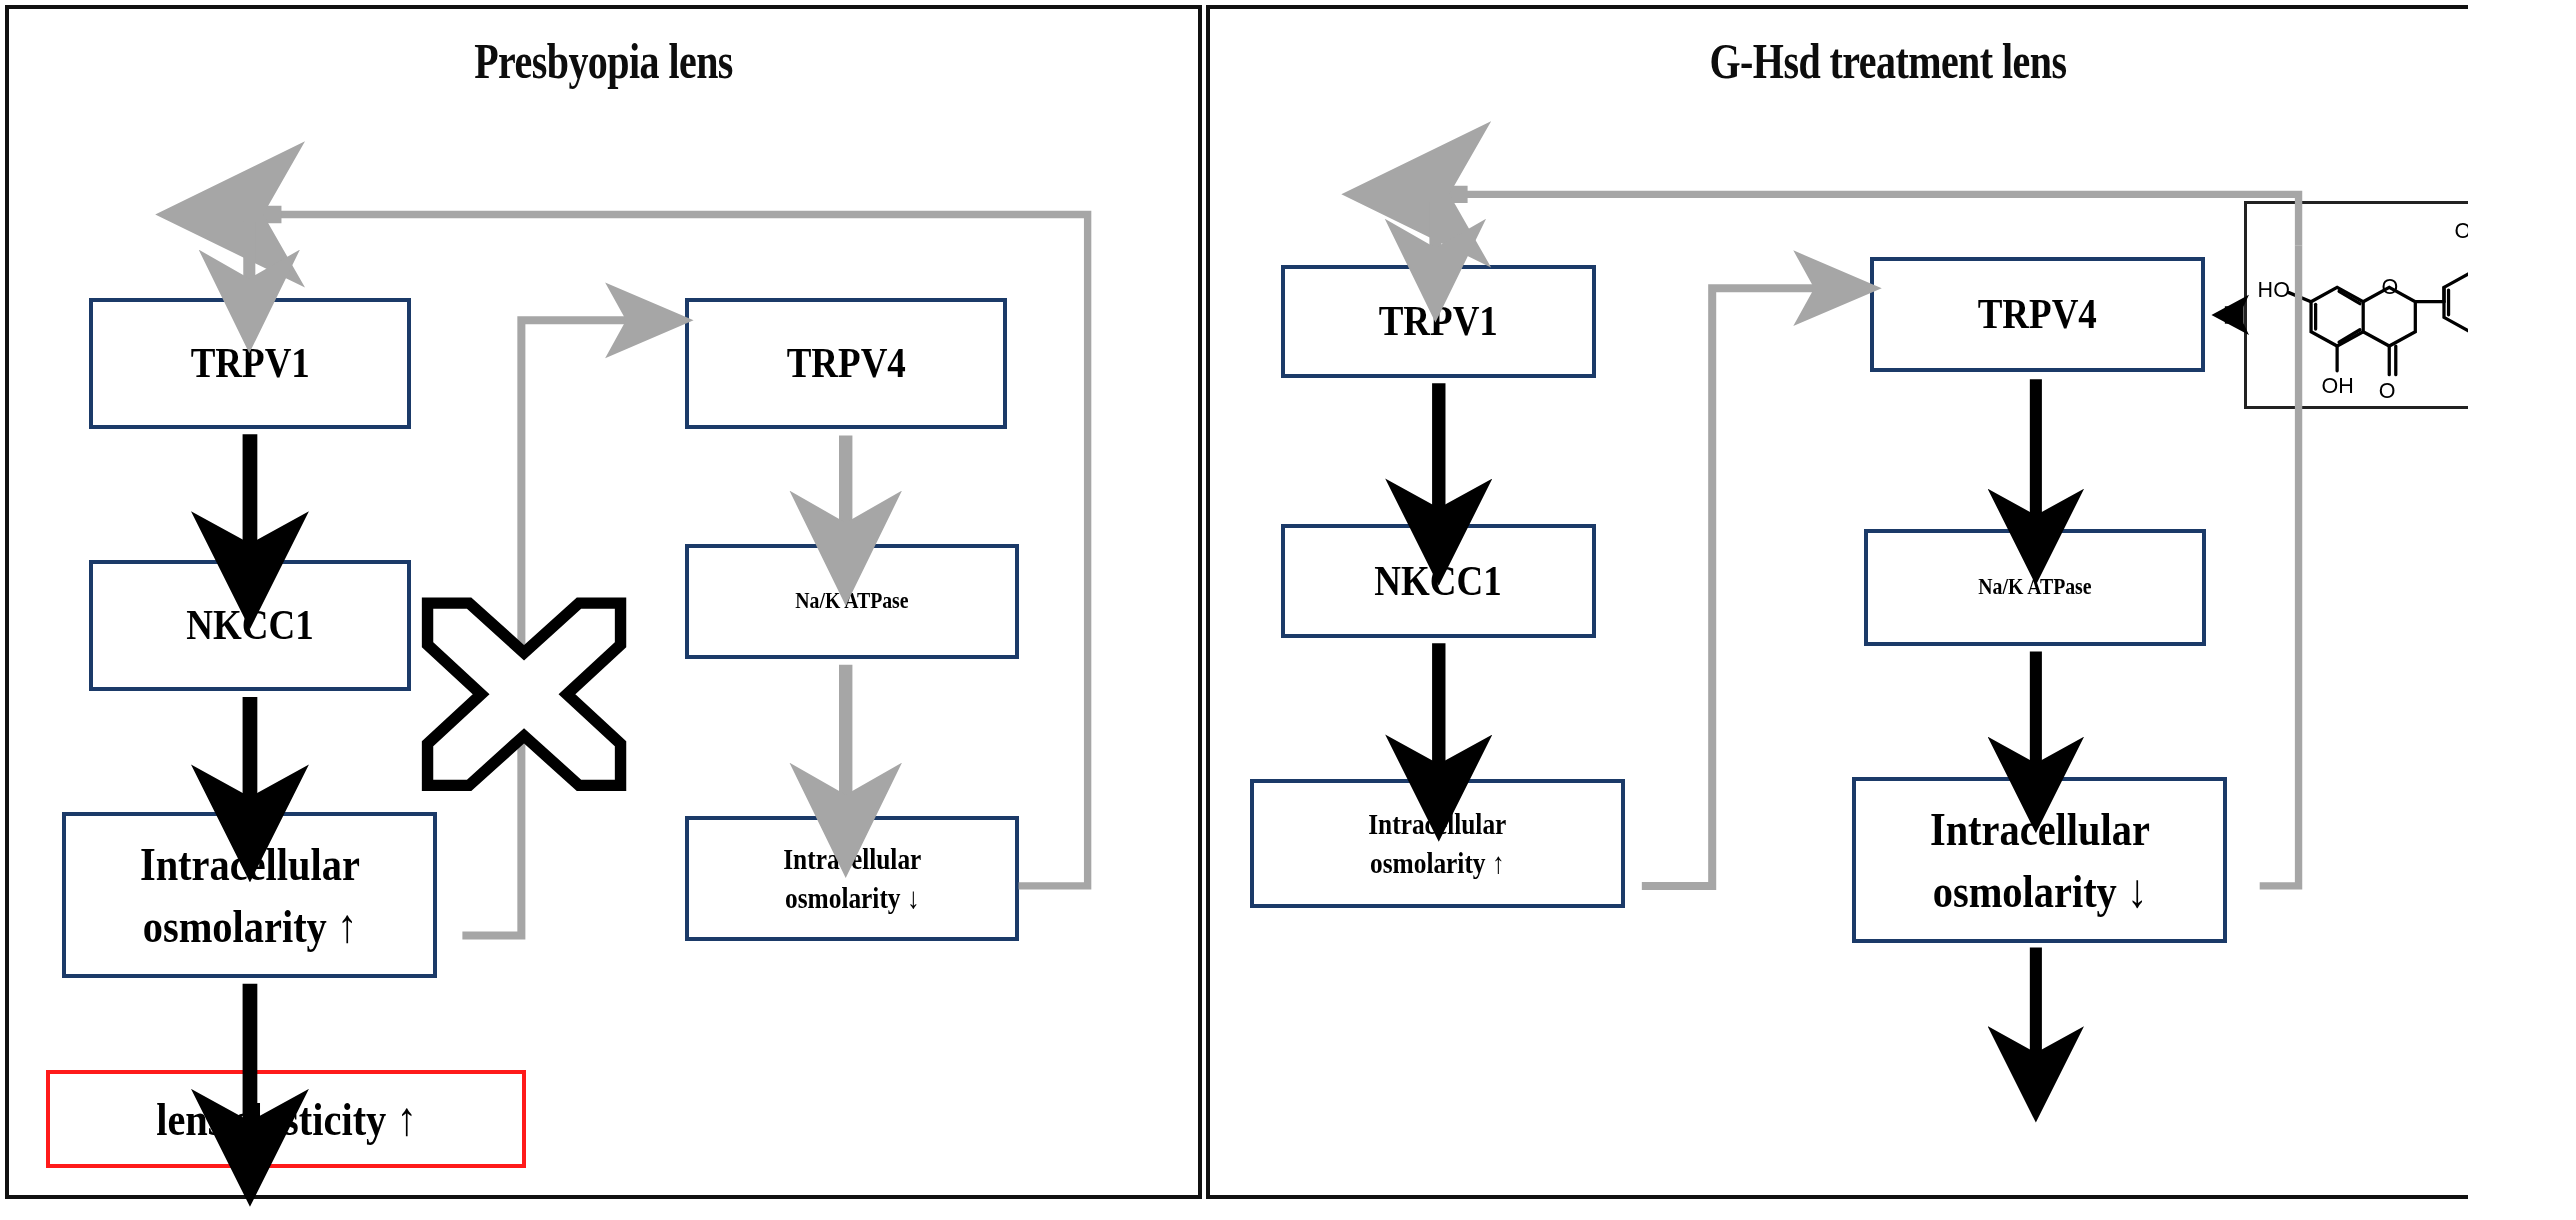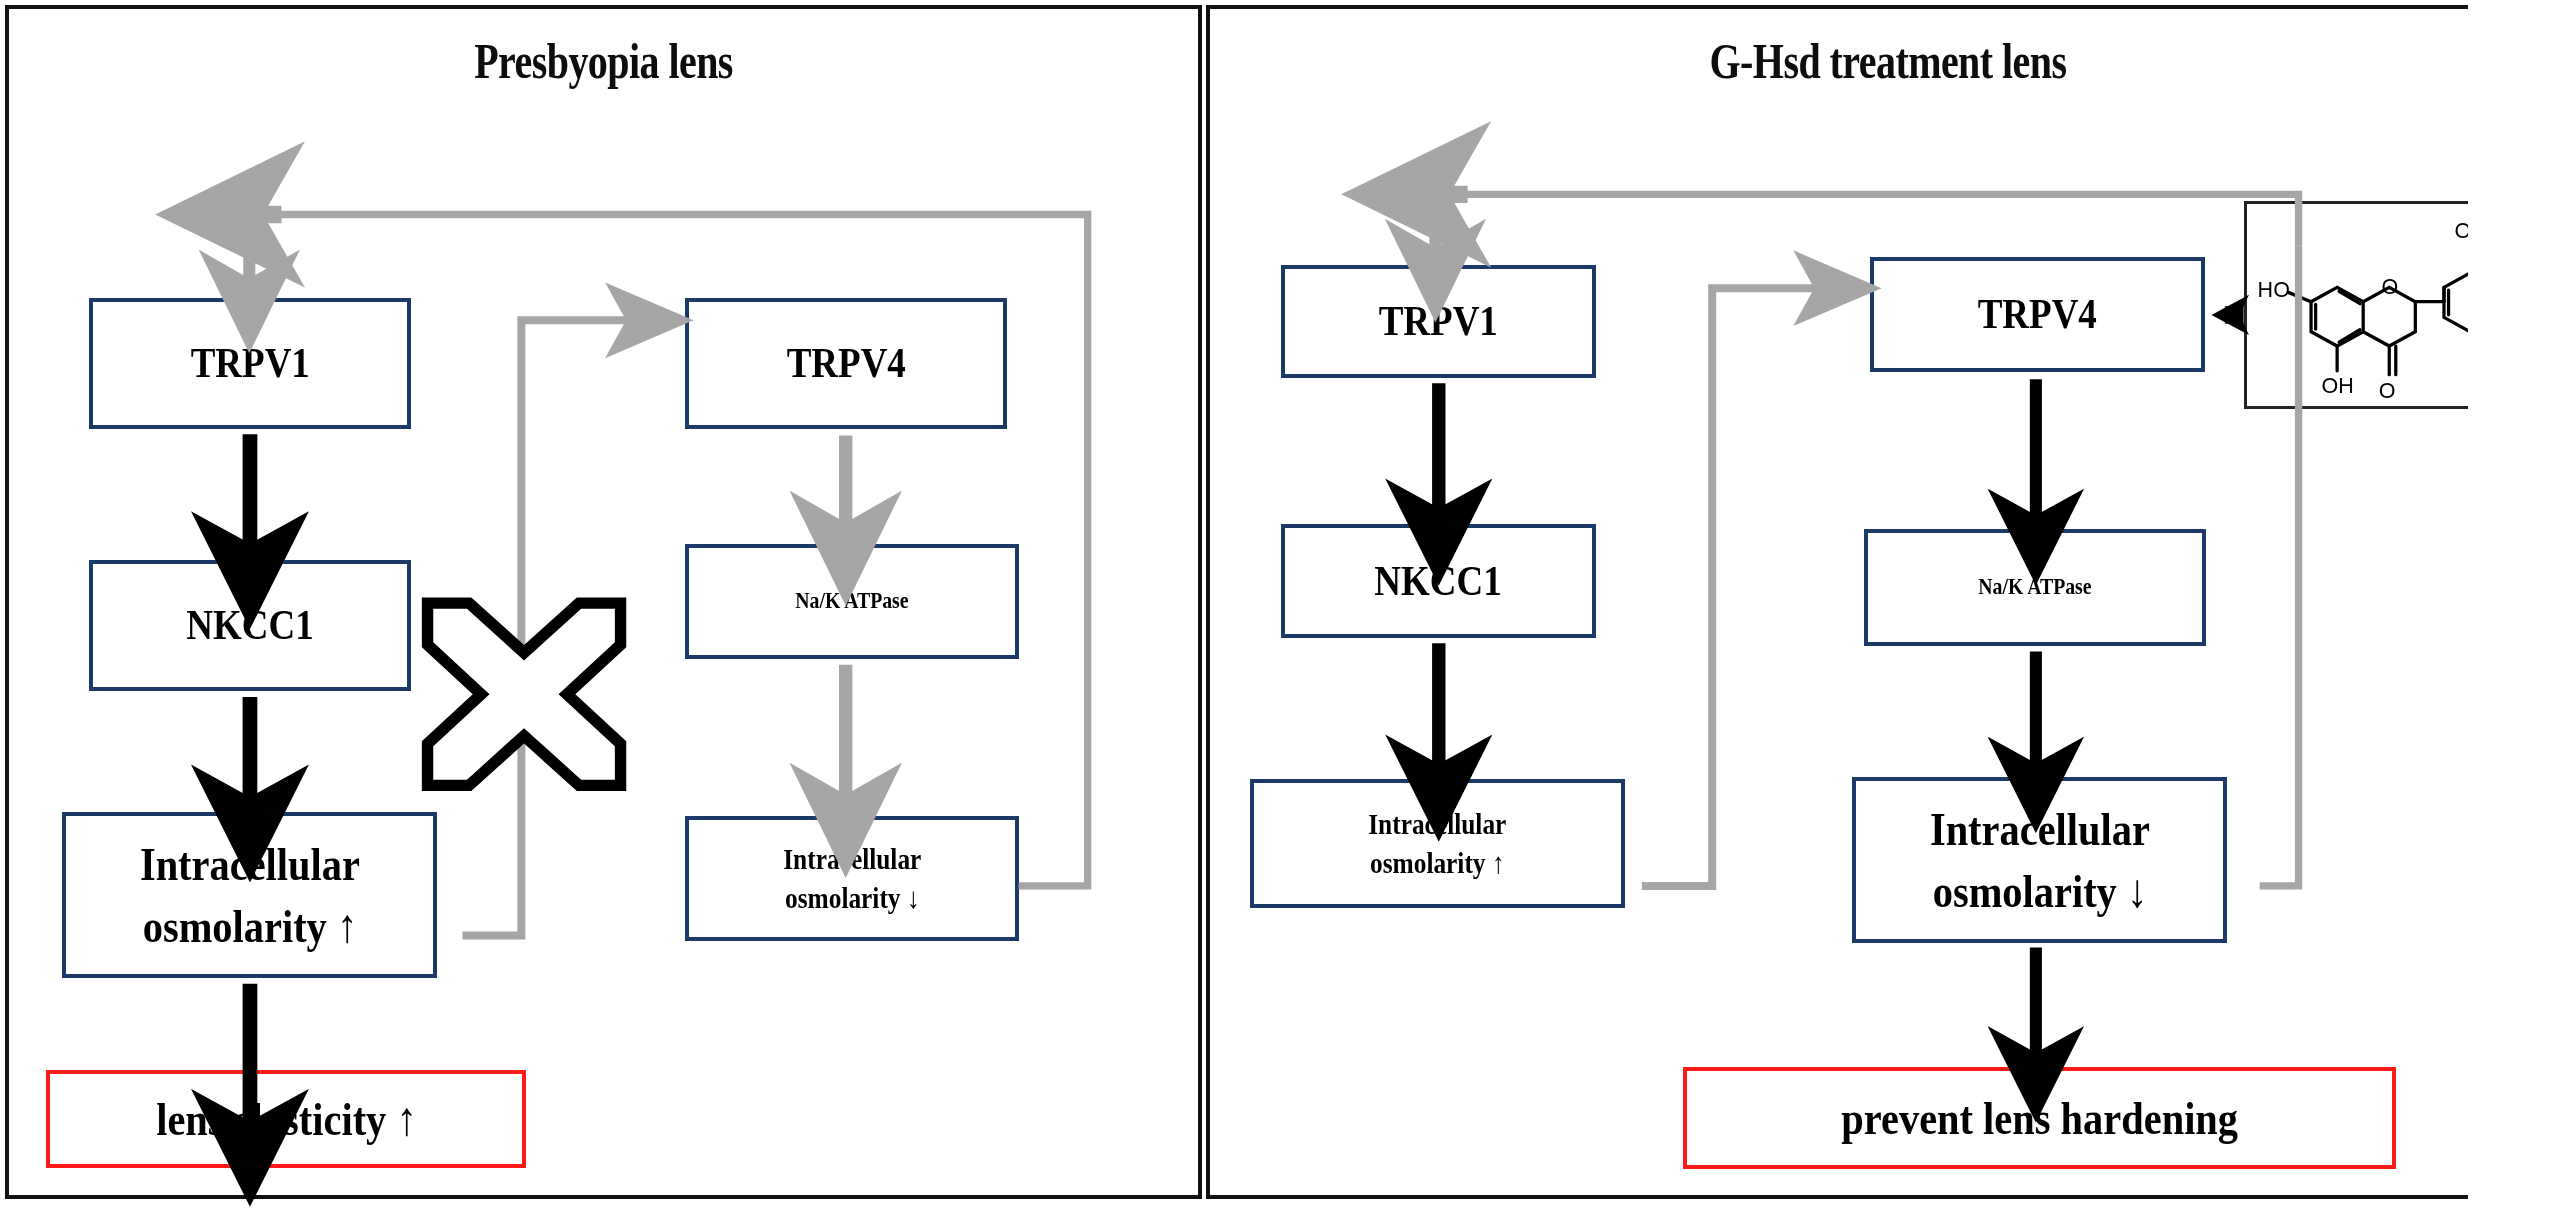--- a/index.html
+++ b/index.html
@@ -92,23 +92,20 @@
 
   <div class="node s-med" style="left:1864px;top:529px;width:342px;height:117px;">
     <span class="lbl">Na/K ATPase</span>
   </div>
 
   <div class="node s-xl" style="left:1852px;top:777px;width:375px;height:166px;">
     <span class="lbl">Intracellular
 osmolarity ↓</span>
   </div>
 
-  <div class="node red s-xl" style="left:1683px;top:1067px;width:713px;height:102px;">
-    <span class="lbl">prevent lens hardening</span>
-  </div>
 
   <div class="chem" style="left:2244px;top:201px;width:327px;height:208px;">
     <svg viewBox="0 0 488 310" width="100%" height="100%">
       <g stroke="#000" stroke-width="5" fill="none" stroke-linecap="round">
 
         <polygon points="96,150 136,128 176,150 176,196 136,218 96,196"></polygon>
         <line x1="103" y1="154" x2="103" y2="192"></line>
         <line x1="139" y1="134" x2="171" y2="153"></line>
         <line x1="139" y1="212" x2="171" y2="193"></line>
 

